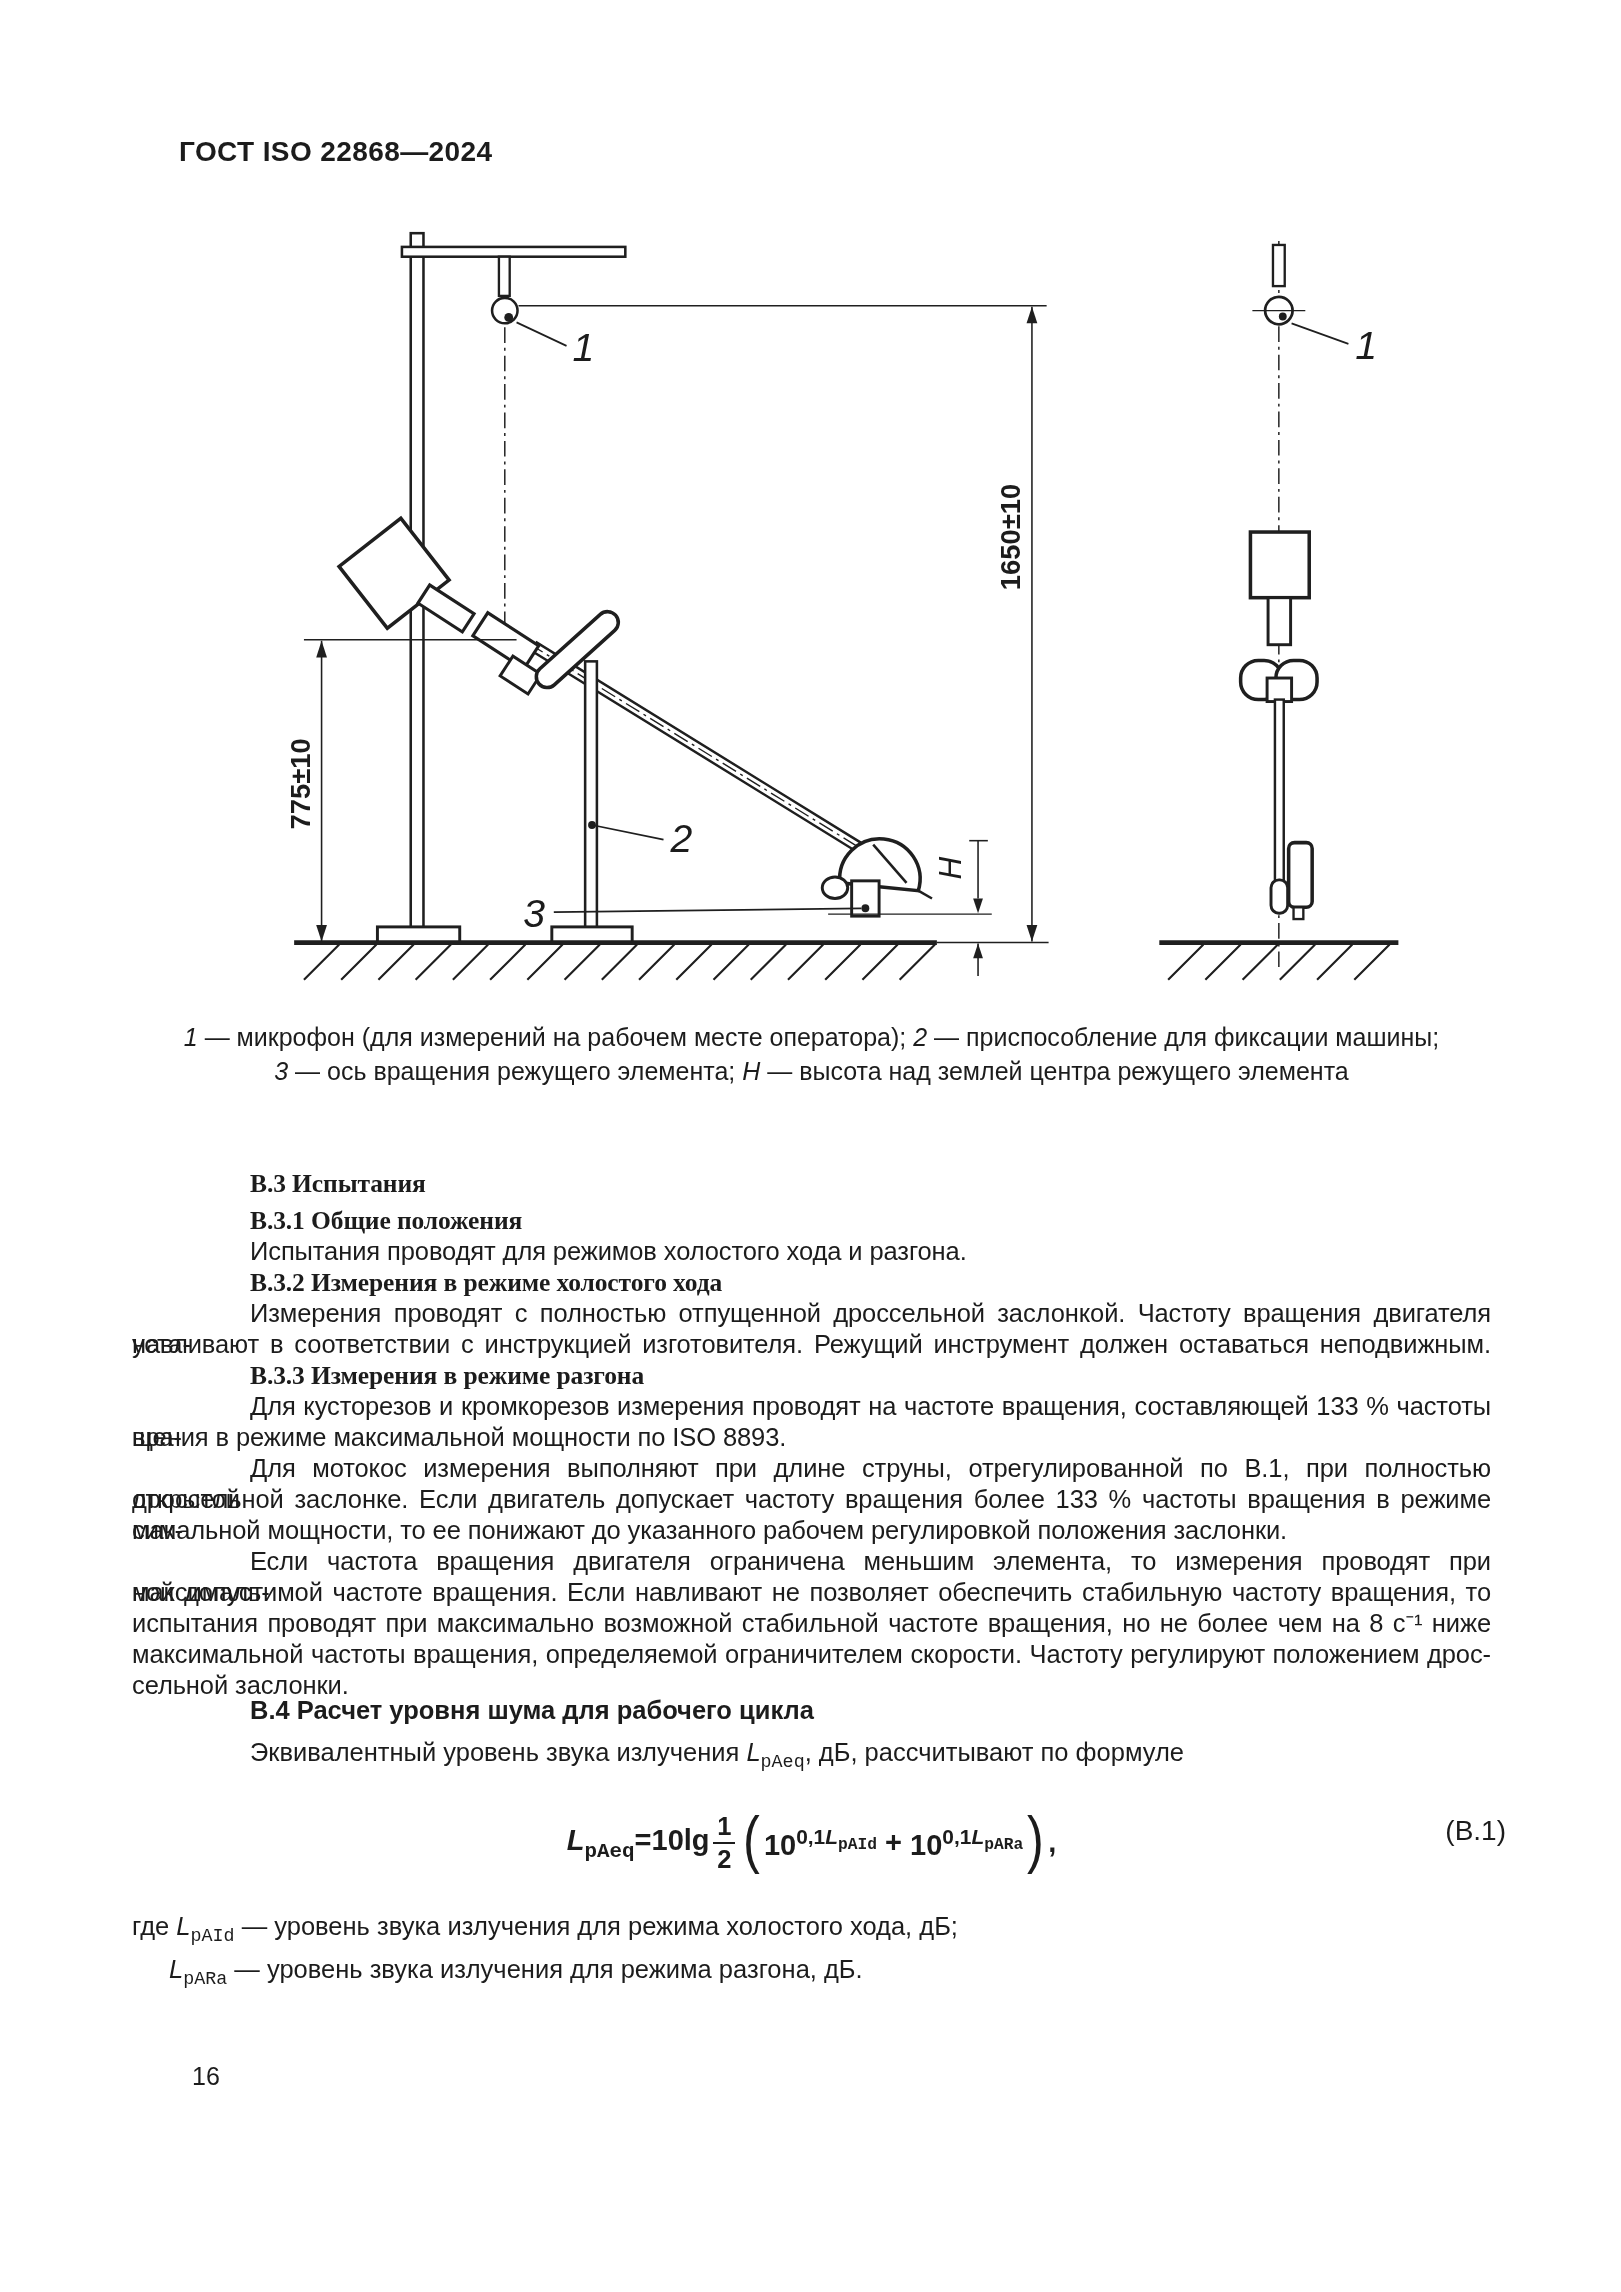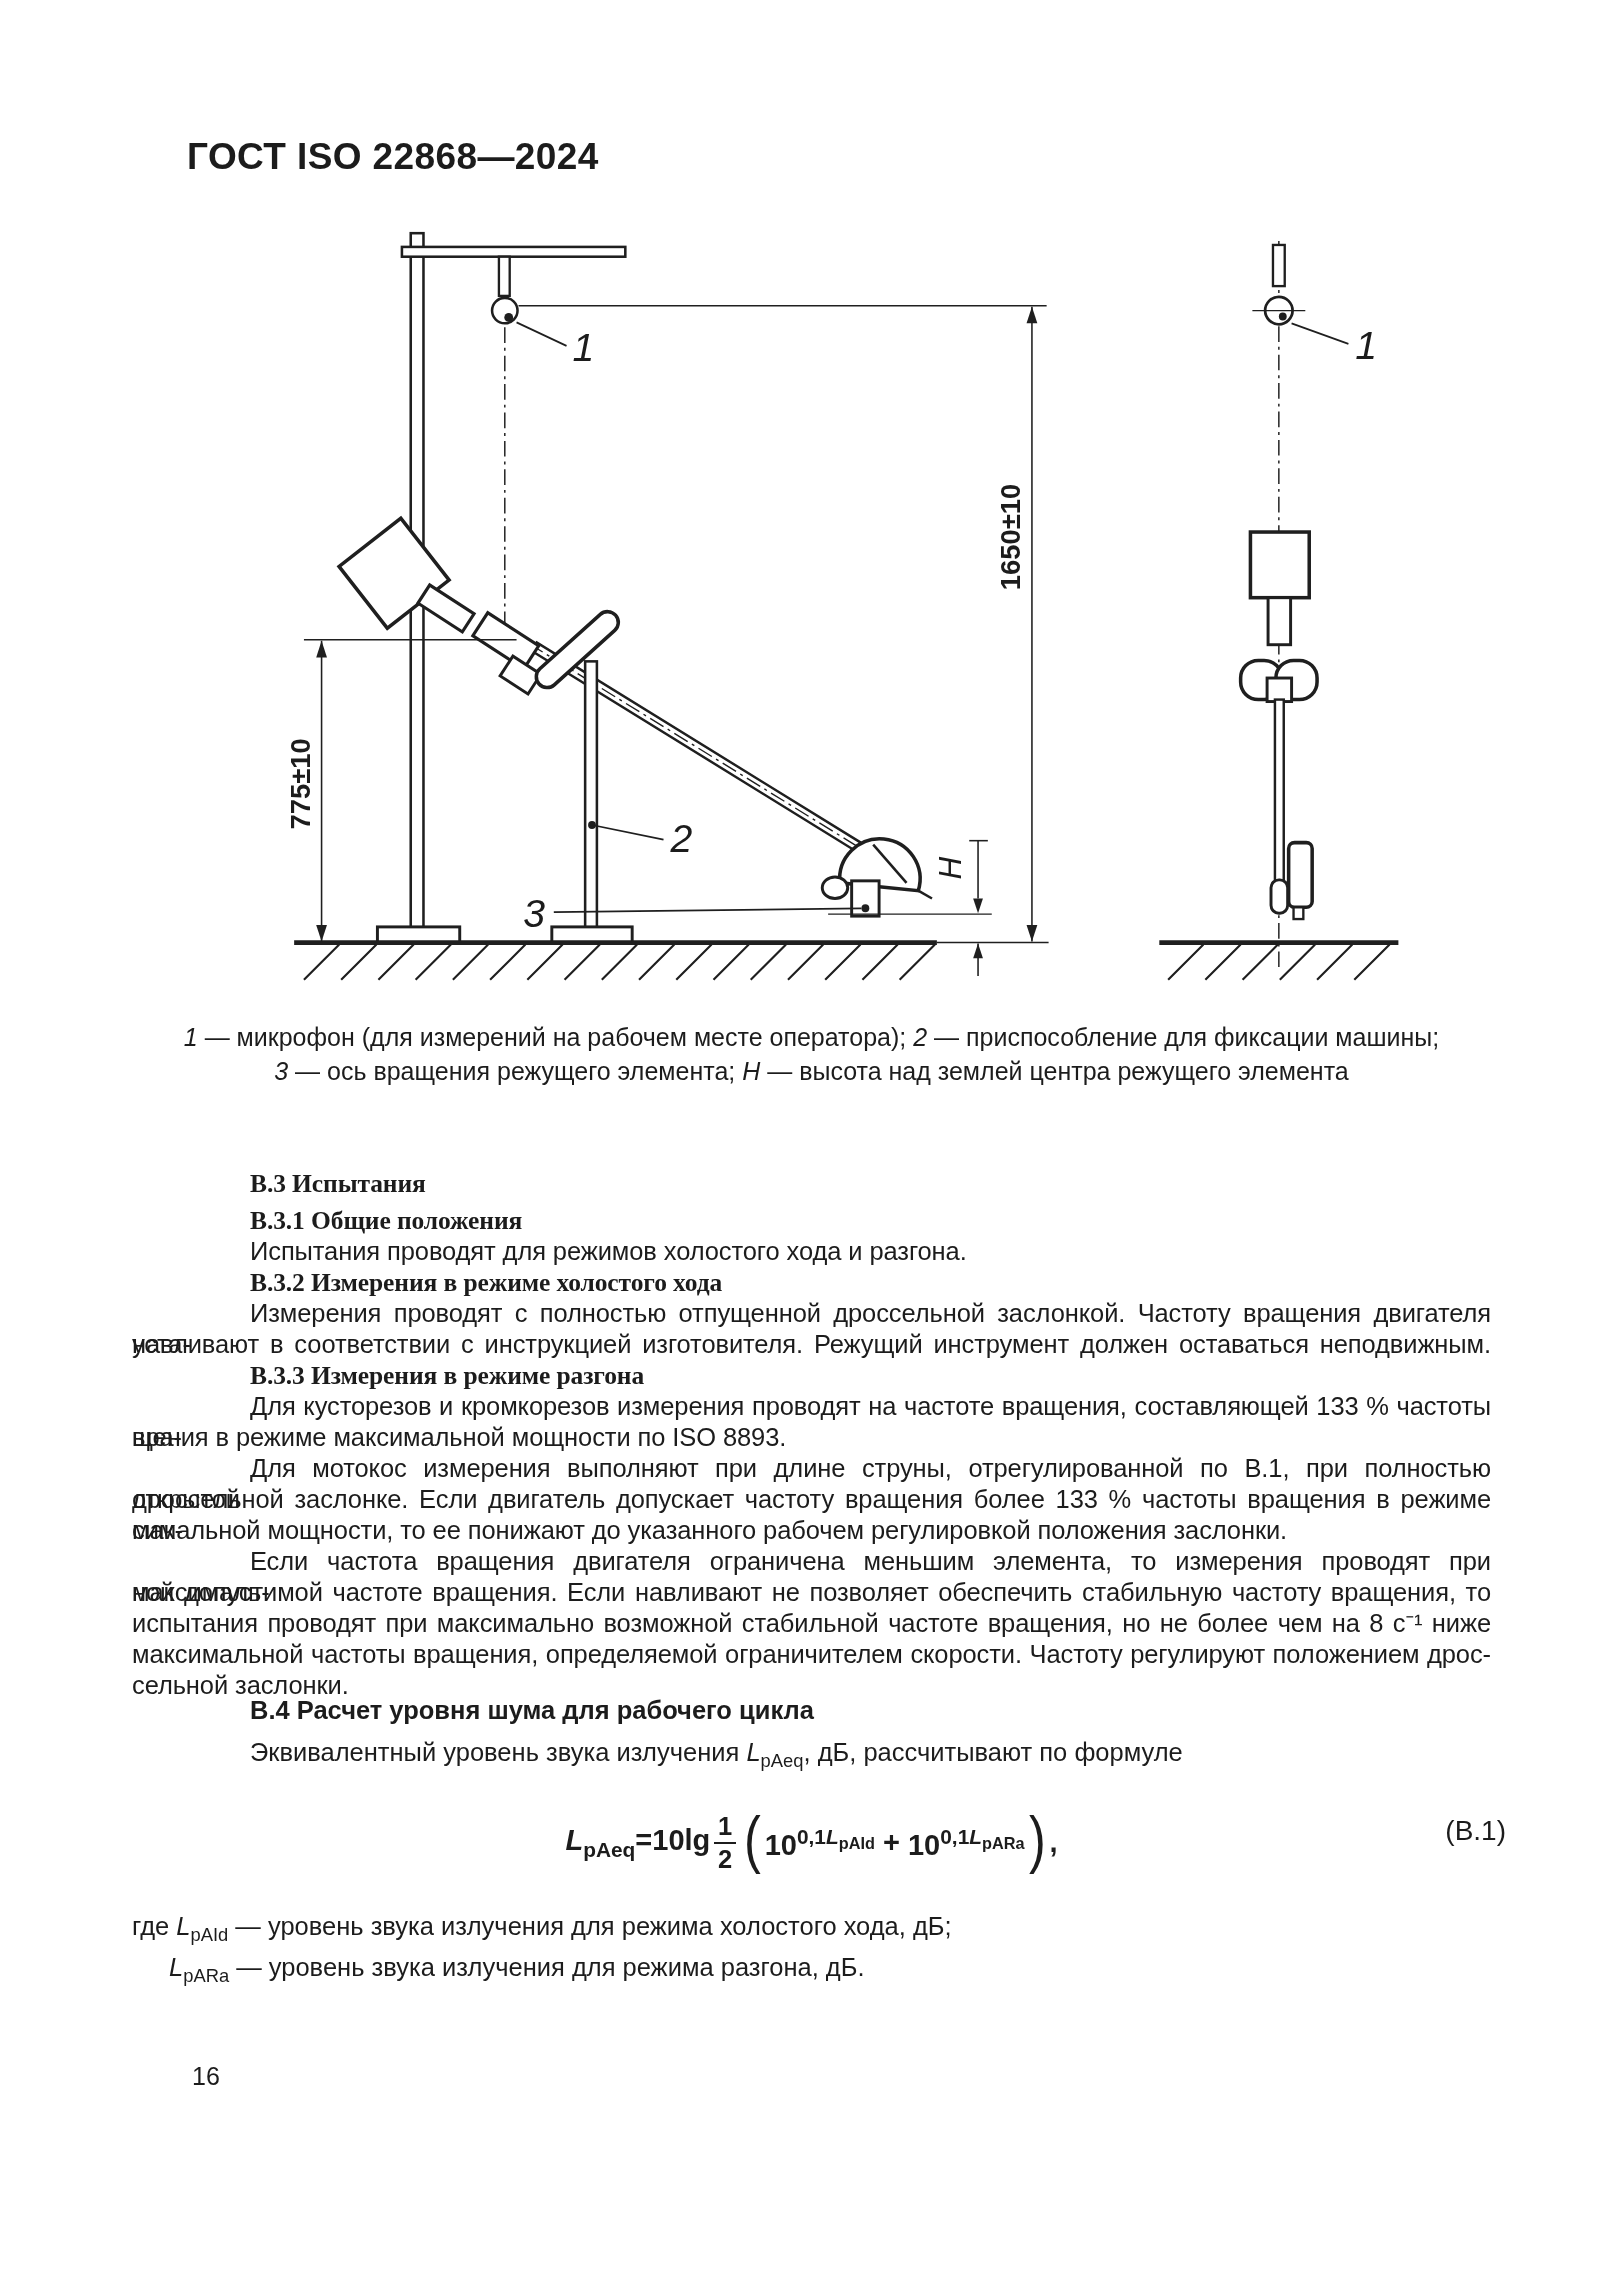--- a/index.html
+++ b/index.html
@@ -2,23 +2,22 @@
 <html><head>
 <meta charset="utf-8">
 <style>
   html,body{margin:0;padding:0;background:#e8e8e8;}
   .page{
     position:relative;width:1621px;height:2293px;background:#ffffff;
     font-family:"Liberation Sans",sans-serif;color:#1c1c1c;overflow:hidden;
     margin:0 auto;
   }
   .header{
-    position:absolute;left:179px;top:136px;font-size:37px;font-weight:700;
+    position:absolute;left:179px;top:136px;font-size:28px;font-weight:700;
     letter-spacing:0.4px;
-    margin-left:8px;
   }
   .diagram{position:absolute;left:0;top:0;}
   .caption{
     position:absolute;left:132px;width:1359px;text-align:center;font-size:25px;
   }
   .cap1{top:1023px;}
   .cap2{top:1057px;}
   .fig-title{position:absolute;left:132px;width:1359px;text-align:center;font-size:26.5px;top:1093px;}
   .num-i{font-style:italic;}
   .body-lines{
@@ -30,21 +29,21 @@
   .bl.ind{text-indent:118px;}
   .bl.j{text-align:justify;text-align-last:justify;}
   .bl.gap{margin-top:5.9px;}
   .b4-heading{
     position:absolute;left:132px;top:1696px;width:1359px;font-size:25.5px;font-weight:700;
     text-indent:118px;
   }
   .intro-line{
     position:absolute;left:132px;top:1738px;width:1359px;font-size:25.5px;text-indent:118px;
   }
-  sub{font-size:0.72em;}
+  sub{font-size:0.72em;font-family:Liberation Mono, monospace;}
   sup{font-size:0.72em;margin-top:8px;}
   .sym{font-style:italic;}
   .formula-wrap{
     position:absolute;left:132px;top:1798px;width:1359px;height:90px;
     display:flex;align-items:center;justify-content:center;
     font-size:29px;font-weight:700;
   }
   .formula{display:flex;align-items:center;white-space:nowrap;}
   .frac{display:inline-flex;flex-direction:column;align-items:center;margin:0 3.9px;line-height:1;}
   .frac .fnum,.frac .fden{font-size:25.5px;line-height:1.05;}

